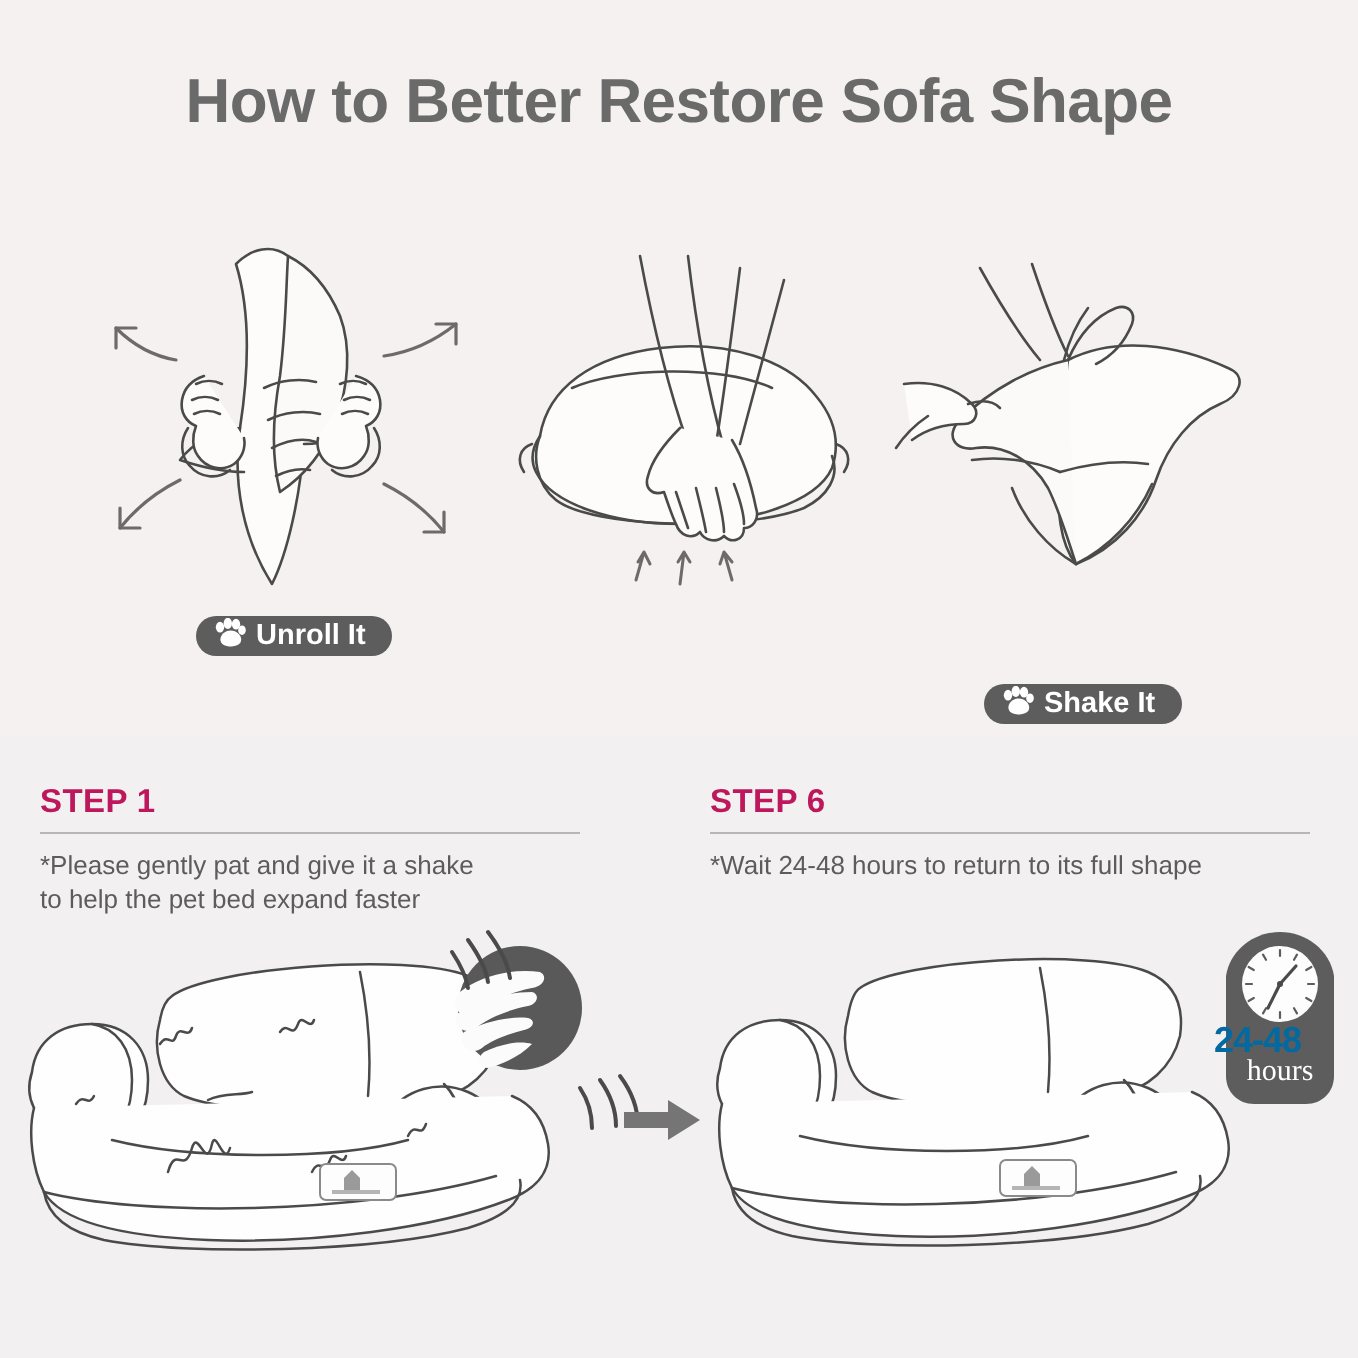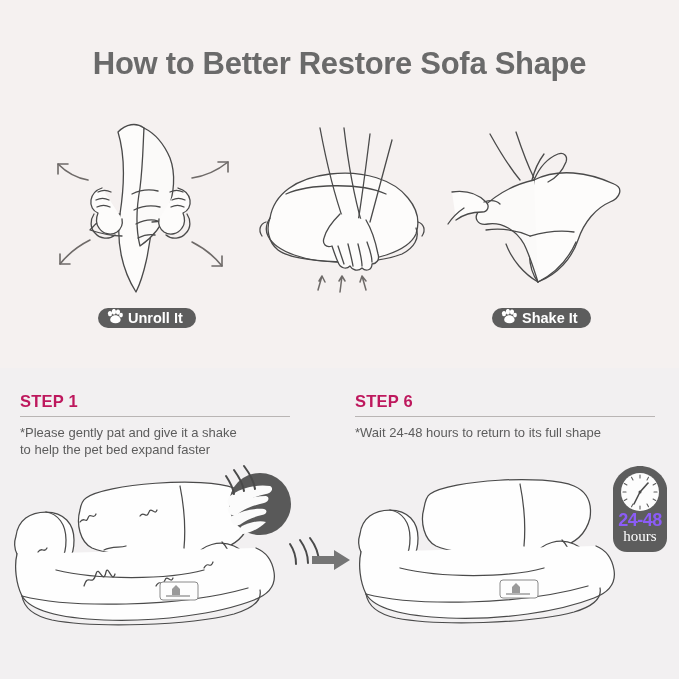--- a/index.html
+++ b/index.html
@@ -12,21 +12,20 @@
   }
   .page{position:relative;width:679px;height:679px;}
 
   
   .title{
     position:absolute;top:33px;left:0;width:679px;
     text-align:center;
     font-size:31px;font-weight:bold;
     color:#6a6a6a;
     letter-spacing:-0.3px;
-    margin-top:13px;
   }
 
   
   .panels{position:absolute;top:118px;left:0;width:679px;height:190px;}
   .panel{position:absolute;top:0;height:190px;}
   .panel svg{display:block;overflow:visible;}
   .panel-1{left:40px;width:230px;}
   .panel-2{left:252px;width:190px;}
   .panel-3{left:438px;width:210px;}
 
@@ -36,21 +35,21 @@
     position:absolute;top:0;height:20px;
     background:#5d5d5d;border-radius:13px;
     display:flex;align-items:center;
     padding:0 13px 0 9px;box-sizing:border-box;
     color:#ffffff;font-size:14.5px;font-weight:bold;
     white-space:nowrap;
   }
   .badge .paw{margin-right:5px;display:block;}
   .badge-1{left:98px;}
   .badge-2{left:297px;}
-  .badge-3{left:492px;}
+  .badge-3{left:492px;margin-top:34px;}
 
   
   .lower-bg{
     position:absolute;top:368px;left:0;width:679px;height:311px;
     background:#f2f0f1;
   }
 
   
   .step{position:absolute;top:392px;}
   .step-1{left:20px;width:300px;}
@@ -72,22 +71,22 @@
   .sofa{position:absolute;}
   .sofa svg{display:block;overflow:visible;}
   .sofa-left{left:8px;top:462px;}
   .sofa-right{left:350px;top:462px;}
 
   .arrow-mid{position:absolute;left:312px;top:548px;}
 
   
   .clock-badge{position:absolute;left:607px;top:466px;}
   .clock-badge .cb-num{
-    position:absolute;left:0;top:44px;width:66px;text-align:center;
-    color:#8b5cf6;font-size:18px;font-weight:bold;letter-spacing:-0.5px;
+    position:absolute;left:0;top:44px;width:66px;text-align:left;
+    color:#0369a1;font-size:18px;font-weight:bold;letter-spacing:-0.5px;
   }
   .clock-badge .cb-unit{
     position:absolute;left:0;top:62px;width:66px;text-align:center;
     color:#fff;font-size:15px;font-weight:normal;font-family:Liberation Serif, serif;
   }
 </style>
 </head>
 <body>
 
 <div class="page">

